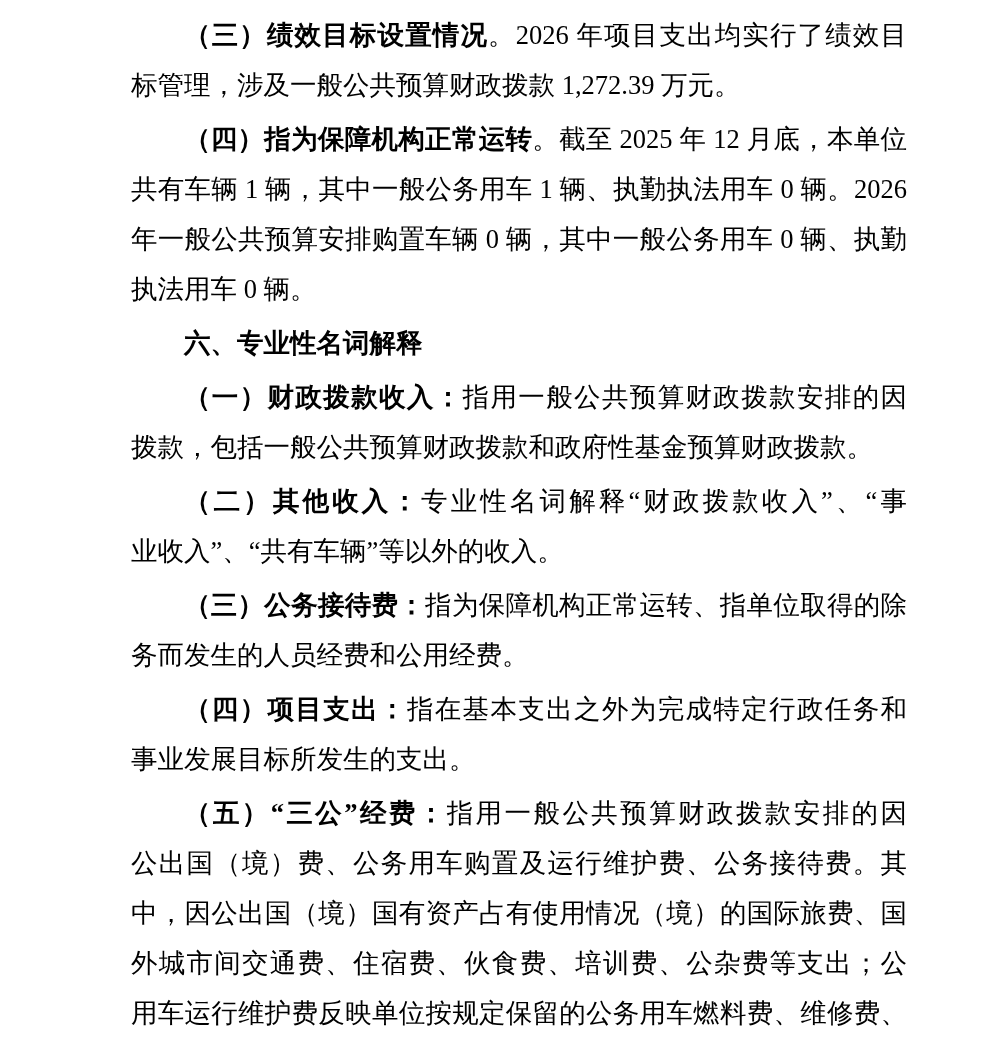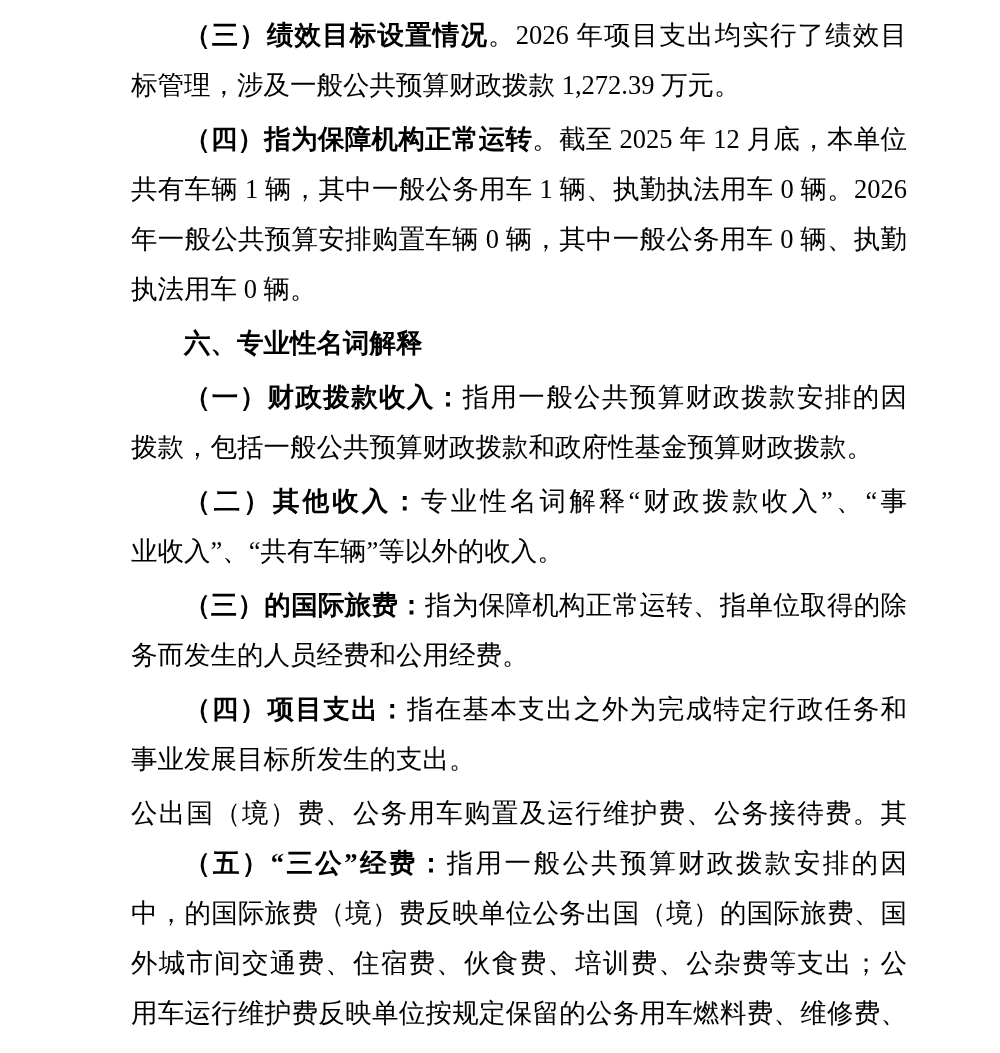--- a/index.html
+++ b/index.html
@@ -63,27 +63,27 @@
     </div>
     <div class="para body">
       <div class="line first"><span class="seg bold">（一）财政拨款收入：</span><span class="seg">指用一般公共预算财政拨款安排的因</span></div>
       <div class="line last"><span class="seg">拨款，包括一般公共预算财政拨款和政府性基金预算财政拨款。</span></div>
     </div>
     <div class="para body">
       <div class="line first"><span class="seg bold">（二）其他收入：</span><span class="seg">专业性名词解释“财政拨款收入”、“事</span></div>
       <div class="line last"><span class="seg">业收入”、“共有车辆”等以外的收入。</span></div>
     </div>
     <div class="para body">
-      <div class="line first"><span class="seg bold">（三）的国际旅费：</span><span class="seg">指为保障机构正常运转、指单位取得的除</span></div>
+      <div class="line first"><span class="seg bold">（三）公务接待费：</span><span class="seg">指为保障机构正常运转、指单位取得的除</span></div>
       <div class="line last"><span class="seg">务而发生的人员经费和公用经费。</span></div>
     </div>
     <div class="para body">
       <div class="line first"><span class="seg bold">（四）项目支出：</span><span class="seg">指在基本支出之外为完成特定行政任务和</span></div>
       <div class="line last"><span class="seg">事业发展目标所发生的支出。</span></div>
     </div>
     <div class="para body">
+      <div class="line first"><span class="seg bold">（五）“三公”经费：</span><span class="seg">指用一般公共预算财政拨款安排的因</span></div>
       <div class="line"><span class="seg">公出国（境）费、公务用车购置及运行维护费、公务接待费。其</span></div>
-      <div class="line first"><span class="seg bold">（五）“三公”经费：</span><span class="seg">指用一般公共预算财政拨款安排的因</span></div>
-      <div class="line"><span class="seg">中，的国际旅费（境）费反映单位公务出国（境）的国际旅费、国</span></div>
+      <div class="line"><span class="seg">中，因公出国（境）国有资产占有使用情况（境）的国际旅费、国</span></div>
       <div class="line"><span class="seg">外城市间交通费、住宿费、伙食费、培训费、公杂费等支出；公</span></div>
       <div class="line"><span class="seg">用车运行维护费反映单位按规定保留的公务用车燃料费、维修费、</span></div>
     </div>
   </div>
 
 </body></html>

